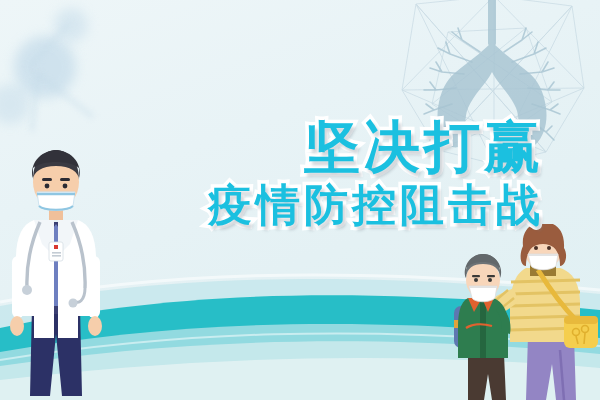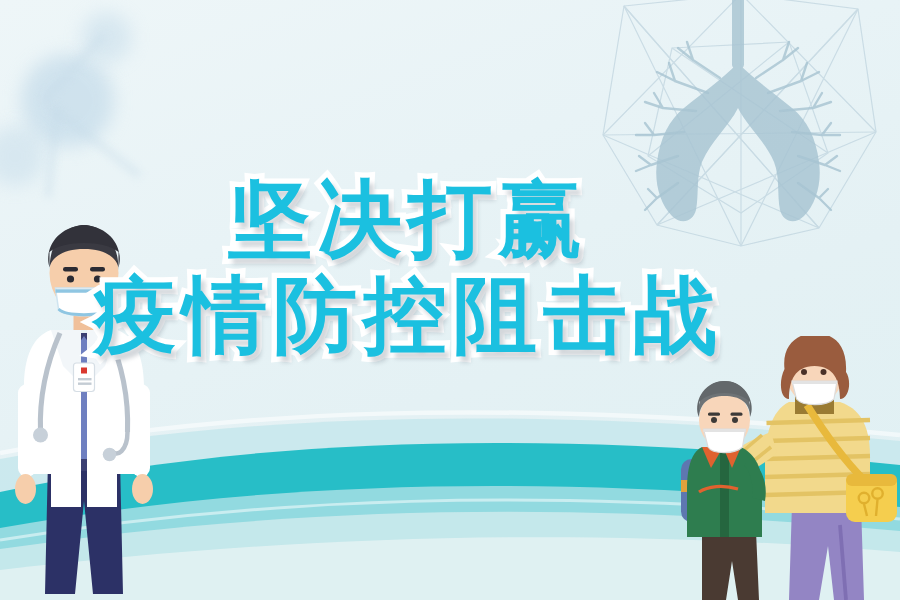--- a/index.html
+++ b/index.html
@@ -18,34 +18,34 @@
 
   
   #lungs{position:absolute;right:-6px;top:-8px;width:230px;height:180px;opacity:.72;}
 
   
   #waves{position:absolute;left:0;bottom:0;width:600px;height:190px;}
 
   
   #headline{
     position:absolute;left:0;top:118px;width:544px;
-    text-align:center;z-index:40;pointer-events:none;
+    text-align:right;z-index:40;pointer-events:none;
   }
   .hl-line{
     font-family:"DejaVu Sans","Liberation Sans",sans-serif;
     font-weight:bold;
     color:#1BC0E0;
     letter-spacing:4px;
     line-height:1.04;
     -webkit-text-stroke:7px #ffffff;
     paint-order:stroke fill;
     text-shadow:3px 4px 3px rgba(120,135,145,.33);
   }
   .hl-1{font-size:56px;}
-  .hl-2{font-size:56px;margin-top:6px;}
+  .hl-2{font-size:44px;margin-top:6px;}
 
   
   .figure{position:absolute;z-index:30;}
   #doctor{left:-4px;bottom:0;width:120px;height:262px;}
   #family{right:-2px;bottom:0;width:150px;height:176px;}
 </style>
 </head>
 <body>
 
 <div id="poster">

